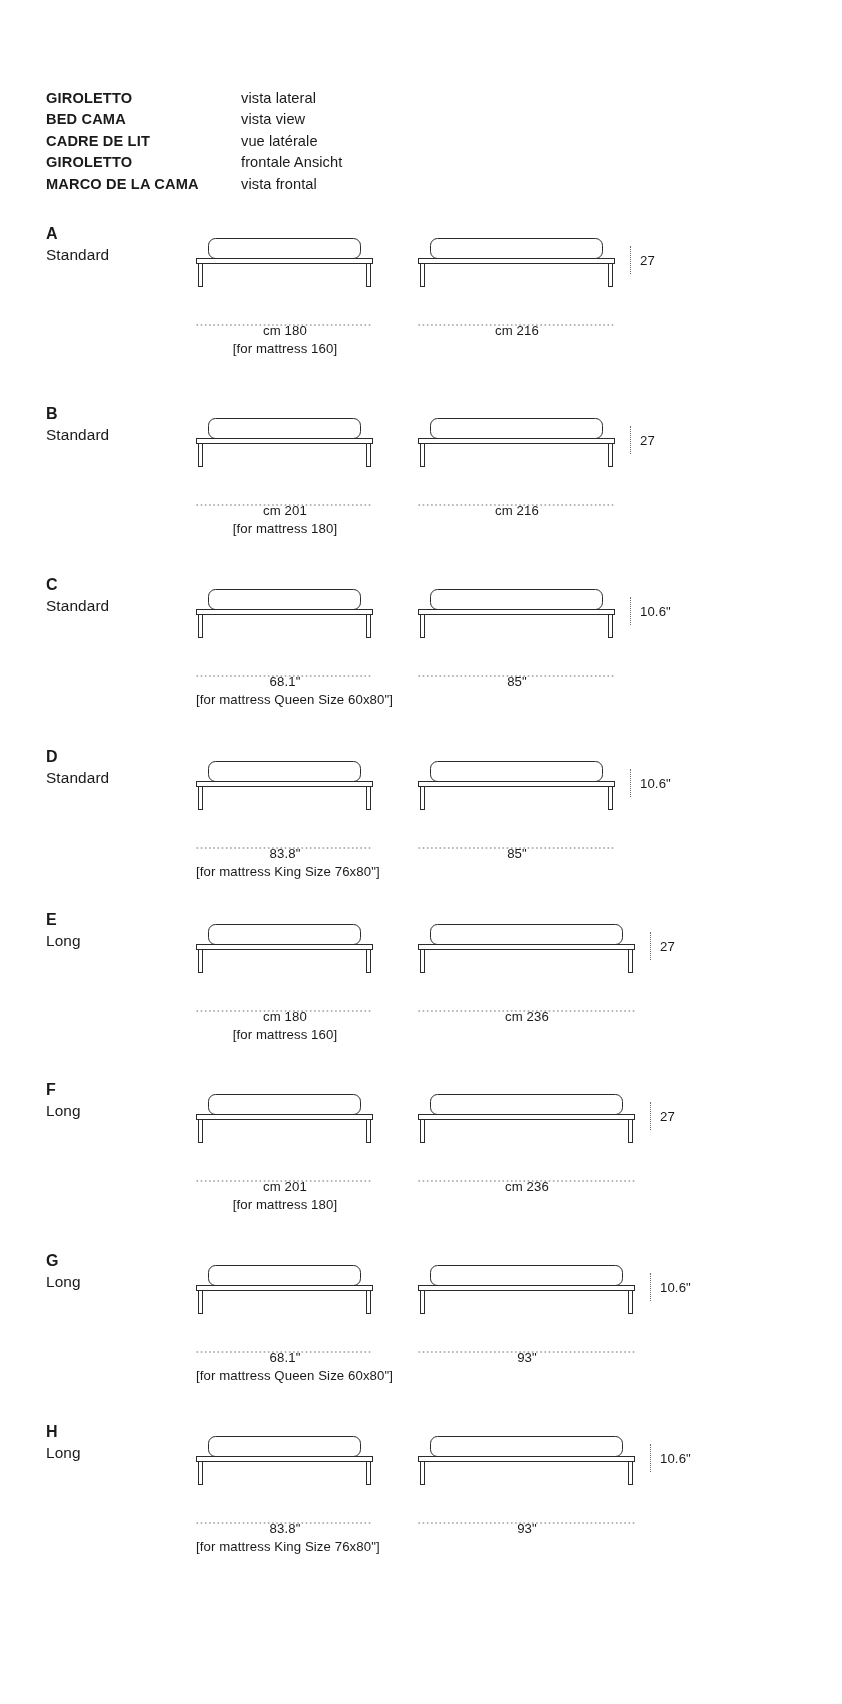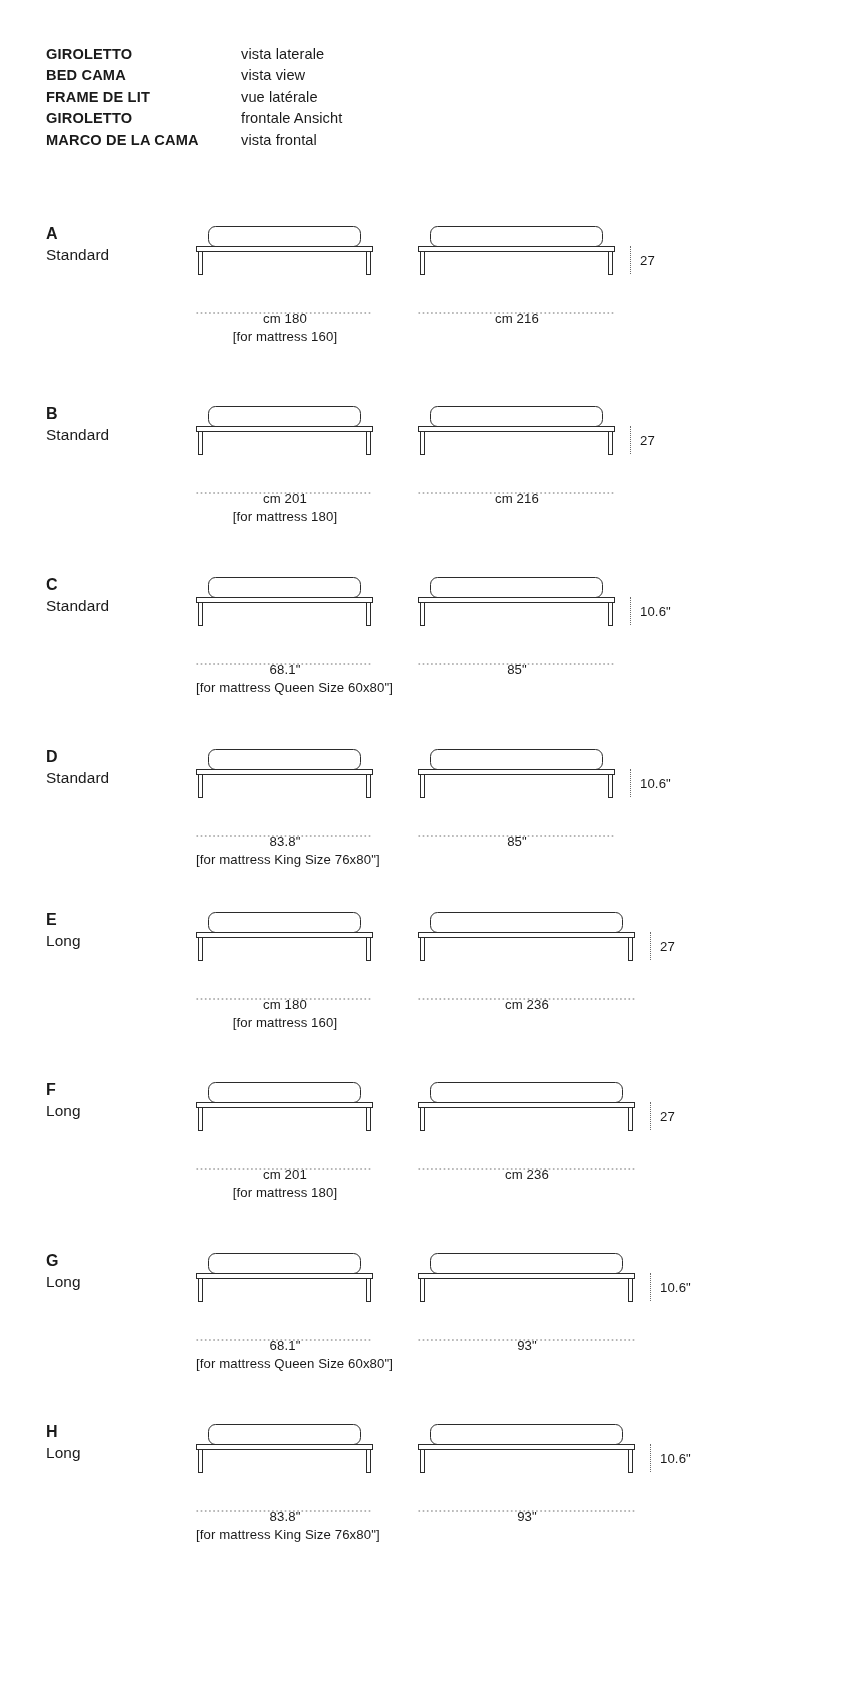--- a/index.html
+++ b/index.html
@@ -17,21 +17,21 @@
 
   
   .sheet-header {
     position: absolute;
     left: 46px;
     top: 44px;
     display: flex;
     flex-direction: row;
     align-items: flex-start;
   }
-  .hdr-col { display: flex; flex-direction: column; }
+  .hdr-col { display: flex; flex-direction: column; margin-top: 44px; }
   .hdr-col.names { width: 195px; }
   .hdr-col.front { width: 208px; }
   .hdr-col.side  { width: 220px; }
 
   .hdr-line {
     font-size: 14.6px;
     line-height: 21.4px;
     letter-spacing: 0.1px;
     white-space: nowrap;
   }
@@ -62,21 +62,21 @@
   .row-type {
     font-size: 15.4px;
     font-weight: 400;
     line-height: 21px;
     letter-spacing: 0.1px;
   }
 
   
   .view-block {
     position: absolute;
-    top: 0;
+    top: 12px;
   }
   .view-block.front { left: 196px; }
   .view-block.side  { left: 418px; }
 
   .drawing { position: relative; }
   .drawing svg { display: block; overflow: visible; }
 
   
   .dim-caption {
     position: absolute;
@@ -107,26 +107,26 @@
     white-space: nowrap;
   }
 </style>
 </head>
 <body>
 
 <div class="sheet-header">
   <div class="hdr-col names">
     <div class="hdr-line">GIROLETTO</div>
     <div class="hdr-line">BED CAMA</div>
-    <div class="hdr-line">FRAME DE LIT</div>
+    <div class="hdr-line">CADRE DE LIT</div>
     <div class="hdr-line">GIROLETTO</div>
     <div class="hdr-line">MARCO DE LA CAMA</div>
   </div>
   <div class="hdr-col side">
-    <div class="hdr-line">vista laterale</div>
+    <div class="hdr-line">vista lateral</div>
     <div class="hdr-line">vista view</div>
     <div class="hdr-line">vue latérale</div>
     <div class="hdr-line">frontale Ansicht</div>
     <div class="hdr-line">vista frontal</div>
   </div>
 </div>
 
 <div id="variant-container">
     <div class="variant-row" style="top: 224px;">
       <div class="row-label">

